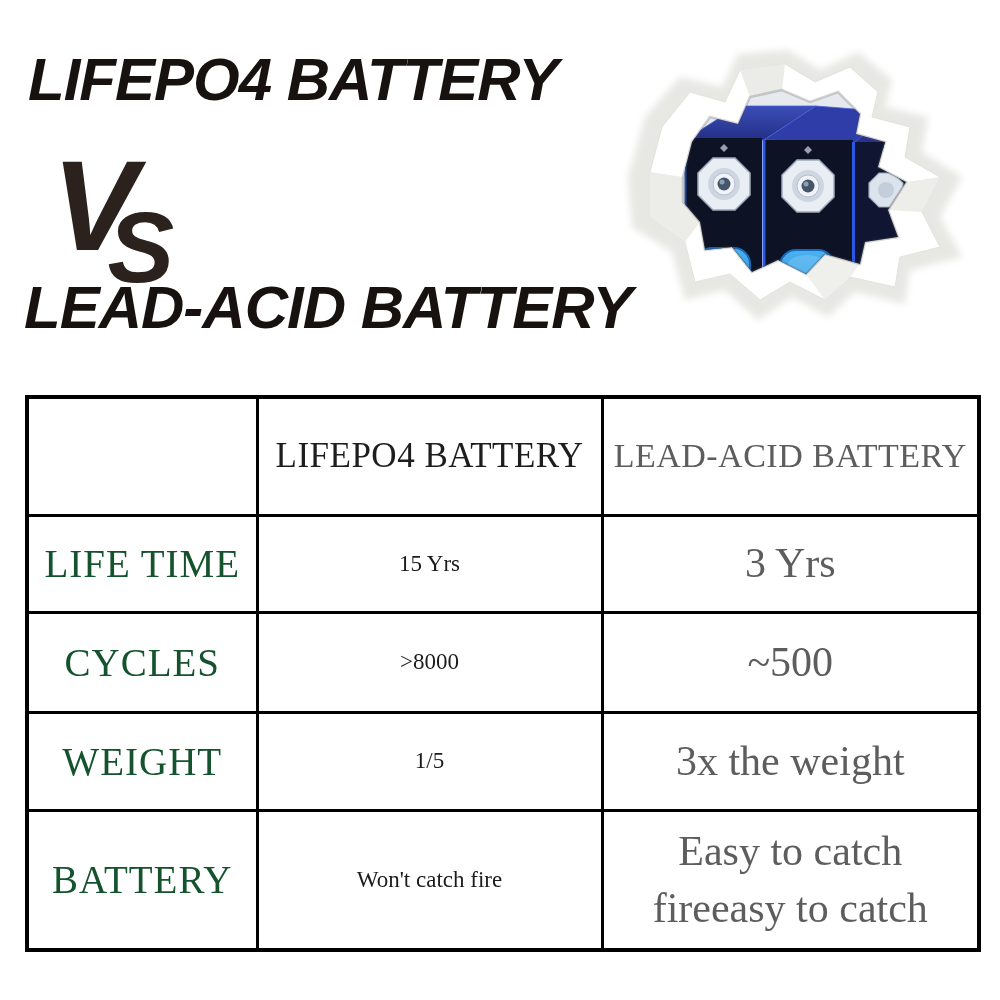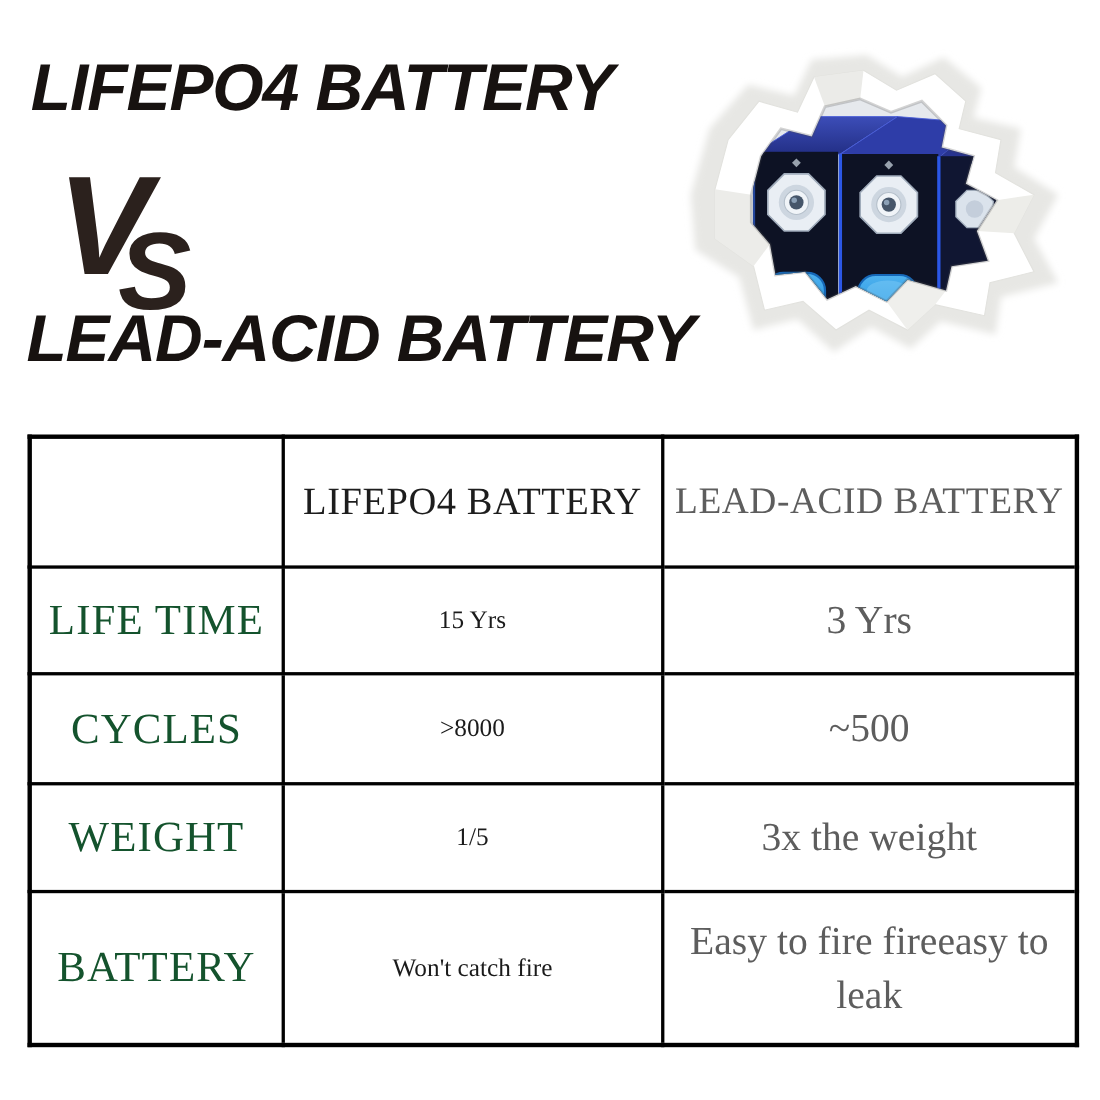--- a/index.html
+++ b/index.html
@@ -51,21 +51,21 @@
   tr.r-head  { height:118px; }
   tr.r-life  { height:97px; }
   tr.r-cyc   { height:100px; }
   tr.r-wt    { height:98px;margin-top:24px; }
   tr.r-safe  { height:140px; }
 
   .th-lifepo4   { font-size:35px; color:#1d1d1d; letter-spacing:0.5px; }
   .th-leadacid  { font-size:34px; color:#5d5d5d; letter-spacing:0.5px; }
   .cell-label   { font-size:39px; color:#14532d; letter-spacing:1px; }
   .cell-lifepo4 { font-size:23px; color:#1b1b1b; }
-  .cell-lead    { font-size:36px; color:#5d5d5d; line-height:1.35; padding:0 28px; }
+  .cell-lead    { font-size:42px; color:#5d5d5d; line-height:1.35; padding:0 28px; }
 </style>
 </head>
 <body>
 
 <h1 class="title title-top">LIFEPO4 BATTERY</h1>
 
 <div class="vs-mark">
   <span class="vs-v">V</span><span class="vs-s">S</span>
 </div>
 
@@ -178,16 +178,16 @@
       <td class="cell-lead">~500</td>
     </tr>
     <tr class="r-wt">
       <td class="cell-label">WEIGHT</td>
       <td class="cell-lifepo4">1/5</td>
       <td class="cell-lead">3x the weight</td>
     </tr>
     <tr class="r-safe">
       <td class="cell-label">BATTERY</td>
       <td class="cell-lifepo4">Won't catch fire</td>
-      <td class="cell-lead">Easy to fire fireeasy to leak</td>
+      <td class="cell-lead">Easy to catch fireeasy to catch</td>
     </tr>
   </tbody>
 </table>
 
 </body></html>

